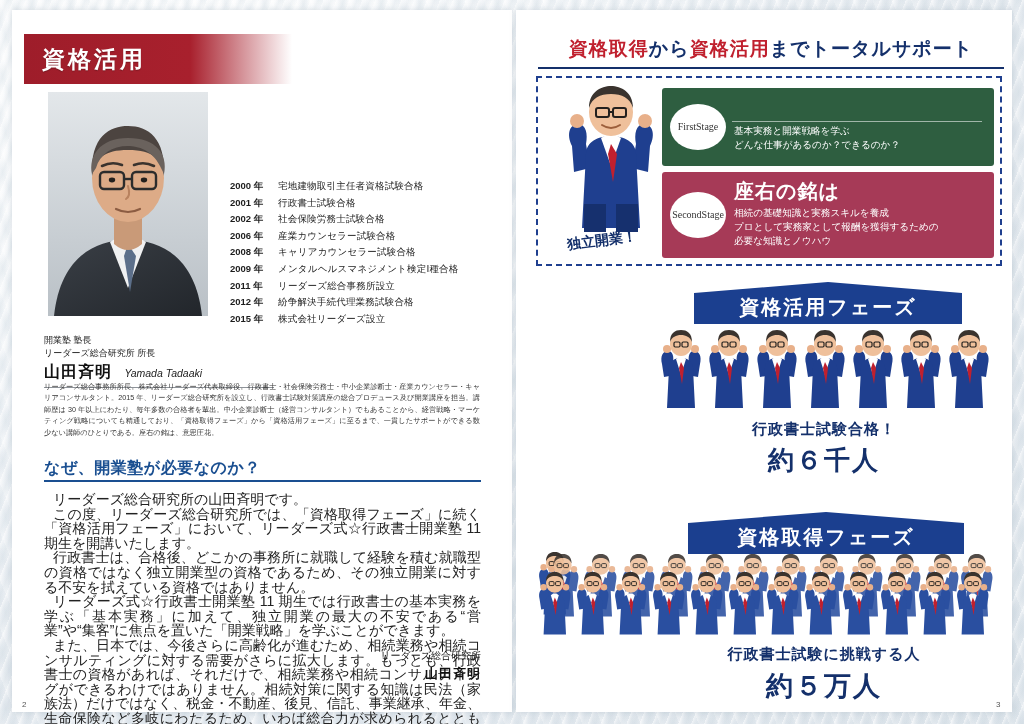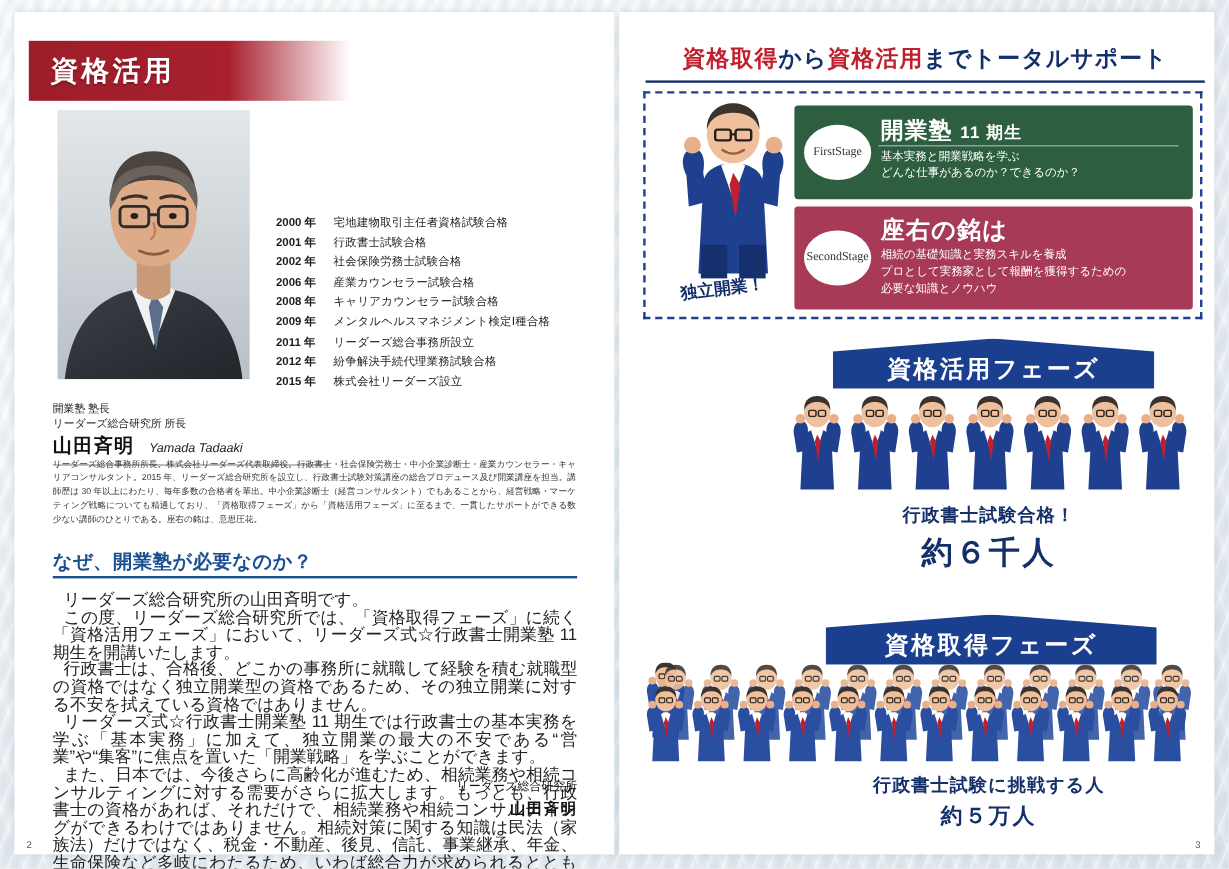--- a/index.html
+++ b/index.html
@@ -139,21 +139,21 @@
   #banner2 { left: 688px; top: 512px; width: 276px; }
 
   #group-a { left: 660px; top: 330px; width: 330px; height: 82px; }
   #stat-a { position: absolute; left: 644px; top: 420px; width: 360px; text-align: center; }
   #stat-a .lab { font-size: 15px; font-weight: bold; color: #14306b; letter-spacing: 1px; }
   #stat-a .num { font-size: 26px; font-weight: bold; color: #14306b; letter-spacing: 2px; margin-top: 4px; }
 
   #group-b { left: 538px; top: 552px; width: 462px; height: 84px; }
   #stat-b { position: absolute; left: 624px; top: 645px; width: 400px; text-align: center; }
   #stat-b .lab { font-size: 15px; font-weight: bold; color: #14306b; letter-spacing: 1px; }
-  #stat-b .num { font-size: 18px; font-weight: bold; color: #14306b; letter-spacing: 2px; margin-top: 4px; font-family: Liberation Serif, serif; }
+  #stat-b .num { font-size: 27px; font-weight: bold; color: #14306b; letter-spacing: 2px; margin-top: 4px; font-family: Liberation Serif, serif; }
 </style>
 </head>
 <body>
 
 <div id="page">
 
   <div class="white-sheet" id="sheet-left"></div>
   <div class="white-sheet" id="sheet-right"></div>
 
   <div class="content" id="title-banner">
@@ -312,24 +312,20 @@
   </div>
 
   <div class="content" id="indep-badge">
     <span class="tx">独立開業！</span>
   </div>
 
   <div class="stage-card content" id="stage1">
     <div class="stage-oval">
       <span>First</span>
       <span>Stage</span>
-    </div>
-    <div class="stage-title">
-      <span>開業塾</span>
-      <span class="sm">11 期生</span>
     </div>
     <div class="stage-rule"></div>
     <div class="stage-sub">
       <div>基本実務と開業戦略を学ぶ</div>
       <div>どんな仕事があるのか？できるのか？</div>
     </div>
   </div>
 
   <div class="stage-card content" id="stage2">
     <div class="stage-oval">

